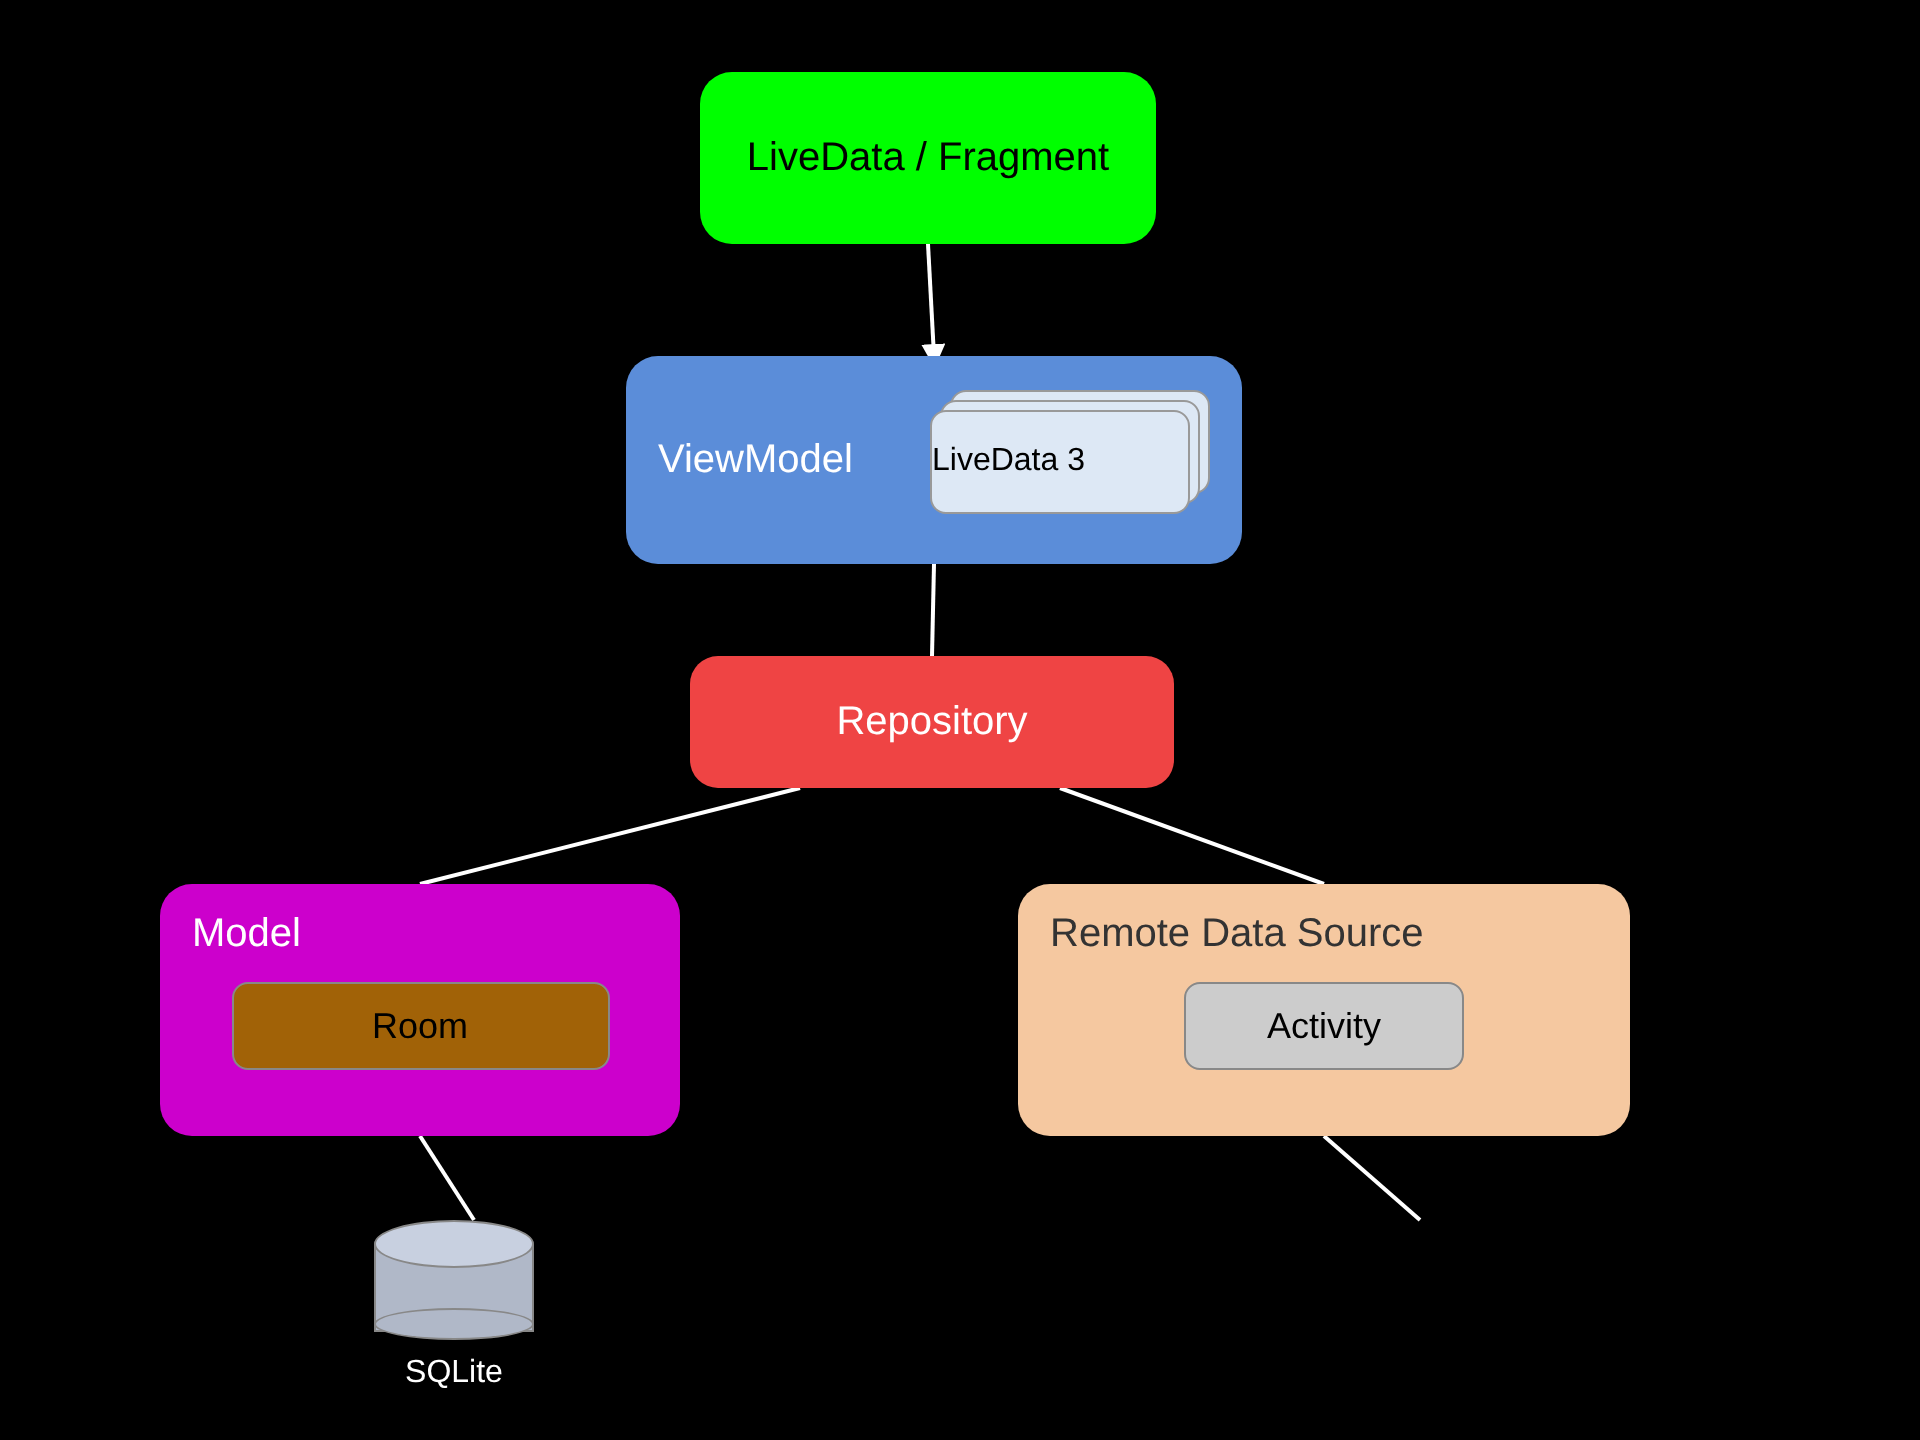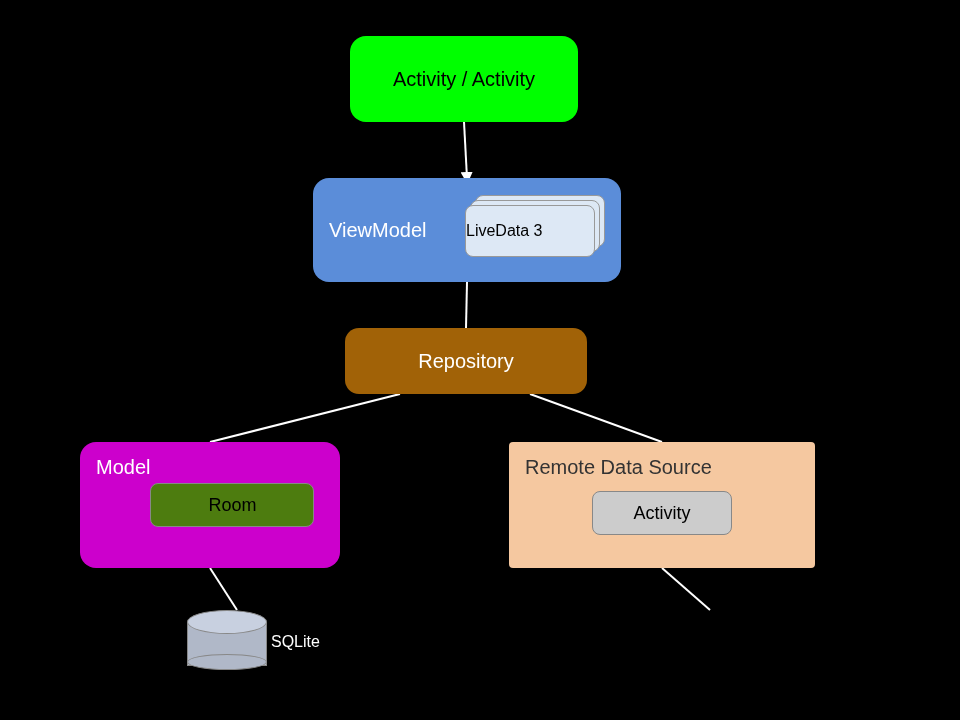--- a/index.html
+++ b/index.html
@@ -109,21 +109,21 @@
       z-index: 3;
     }
 
     
     .repository {
       position: absolute;
       left: 345px;
       top: 328px;
       width: 242px;
       height: 66px;
-      background: #a16207;
+      background: #ef4444;
       border-radius: 14px;
       display: flex;
       align-items: center;
       justify-content: center;
     }
 
     .repository-label {
       font-size: 20px;
       color: #fff;
     }
@@ -131,54 +131,54 @@
     
     .model-container {
       position: absolute;
       left: 80px;
       top: 442px;
       width: 260px;
       height: 126px;
       background: #cc00cc;
       border-radius: 16px;
       display: flex;
-      flex-direction: row;
+      flex-direction: column;
       align-items: flex-start;
       padding: 14px 16px;
     }
 
     .model-label {
       font-size: 20px;
       color: #fff;
       margin-bottom: 12px;
     }
 
     .room-card {
-      background: #4d7c0f;
+      background: #a16207;
       border-radius: 8px;
       border: 1.5px solid #888;
-      width: 164px;
+      width: 189px;
       height: 44px;
       display: flex;
       align-items: center;
       justify-content: center;
       font-size: 18px;
       color: #000;
       align-self: center;
     }
 
     
     .remote-container {
       position: absolute;
       left: 509px;
       top: 442px;
       width: 306px;
       height: 126px;
       background: #f5c8a0;
-      border-radius: 4px;
+      border-radius: 16px;
       display: flex;
       flex-direction: column;
       align-items: flex-start;
       padding: 14px 16px;
     }
 
     .remote-label {
       font-size: 20px;
       color: #333;
       margin-bottom: 12px;
@@ -197,20 +197,21 @@
       color: #000;
       align-self: center;
     }
 
     
     .sqlite-container {
       position: absolute;
       left: 187px;
       top: 610px;
       display: flex;
+      flex-direction: column;
       align-items: center;
       gap: 4px;
       text-align: right;
     }
 
     .cylinder {
       width: 80px;
       height: 60px;
       position: relative;
     }
@@ -332,21 +333,21 @@
 
     <line x1="662" y1="568" x2="710" y2="610" stroke="white" stroke-width="2"></line>
     <defs>
       <marker id="arrow" markerWidth="6" markerHeight="6" refX="3" refY="3" orient="auto">
         <path d="M0,0 L6,3 L0,6 Z" fill="white"></path>
       </marker>
     </defs>
   </svg>
 
   <div class="activity-fragment">
-    <span class="activity-fragment-label">Activity / Activity</span>
+    <span class="activity-fragment-label">LiveData / Fragment</span>
   </div>
 
   <div class="viewmodel-container">
     <span class="viewmodel-label">ViewModel</span>
     <div class="livedata-stack">
       <div class="livedata-card"></div>
       <div class="livedata-card"></div>
       <div class="livedata-card">
         <span>LiveData 3</span>
       </div>

